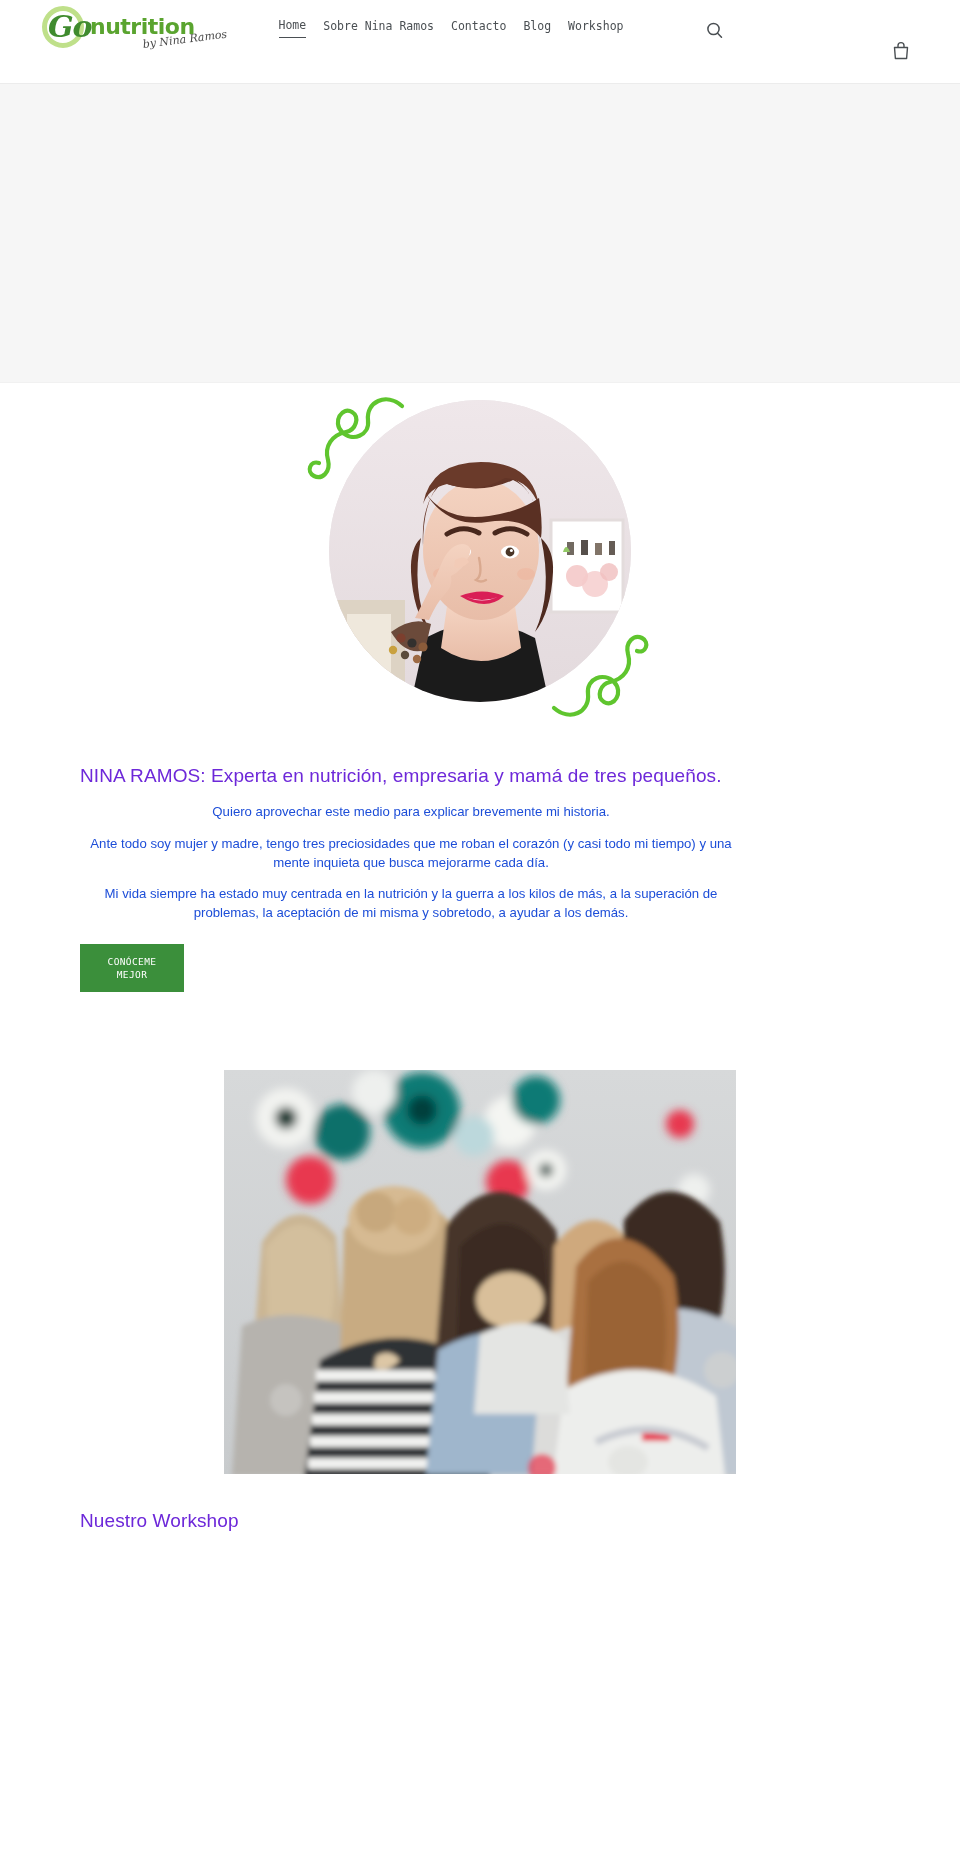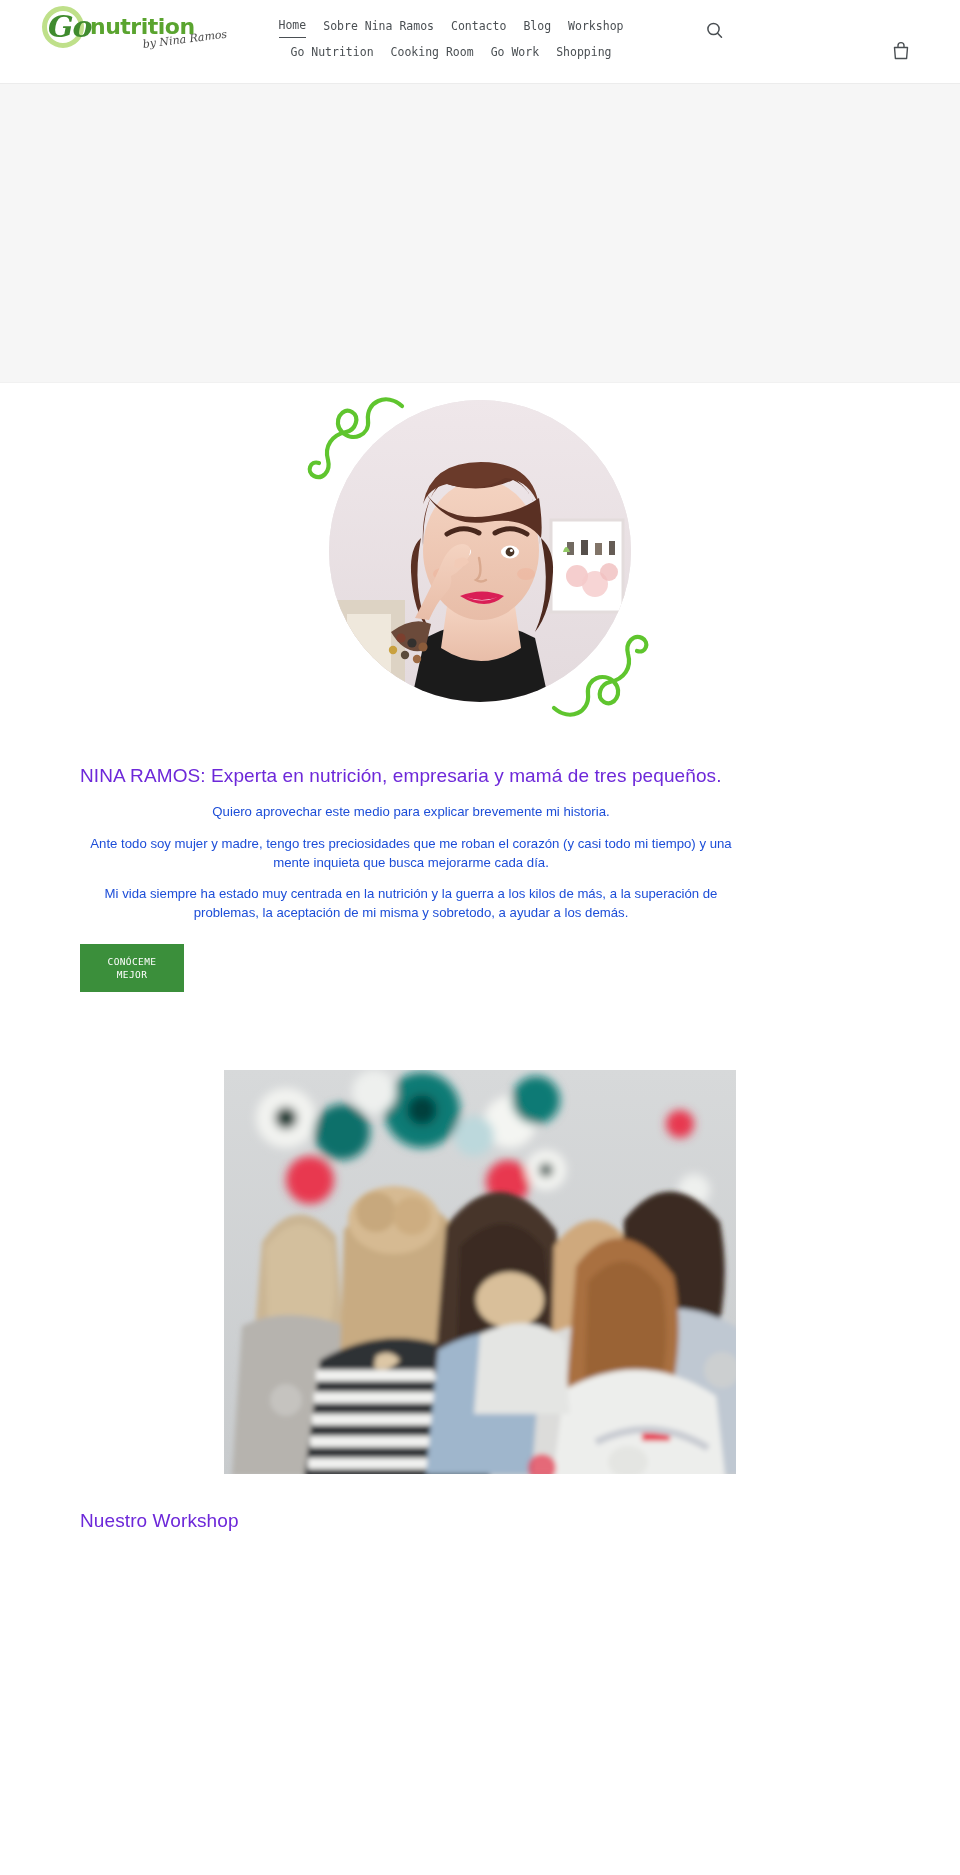--- a/index.html
+++ b/index.html
@@ -225,26 +225,20 @@
     <span class="logo-by">by Nina Ramos</span>
   </a>
 
   <nav class="nav-block">
     <div class="nav-row row1">
       <a class="nav-link active" href="#">Home</a>
       <a class="nav-link" href="#">Sobre Nina Ramos</a>
       <a class="nav-link" href="#">Contacto</a>
       <a class="nav-link" href="#">Blog</a>
       <a class="nav-link" href="#">Workshop</a>
-    </div>
-    <div class="nav-row row2">
-      <a class="nav-link" href="#">Go Nutrition</a>
-      <a class="nav-link" href="#">Cooking Room</a>
-      <a class="nav-link" href="#">Go Work</a>
-      <a class="nav-link" href="#">Shopping</a>
     </div>
   </nav>
 
   <div class="search-btn">
     <svg width="26" height="26" viewBox="0 0 26 26">
       <circle cx="11.5" cy="11" r="5.6" fill="none" stroke="#4a4f53" stroke-width="1.5"></circle>
       <line x1="15.6" y1="15.2" x2="19.5" y2="19.3" stroke="#4a4f53" stroke-width="1.5" stroke-linecap="round"></line>
     </svg>
   </div>
 

